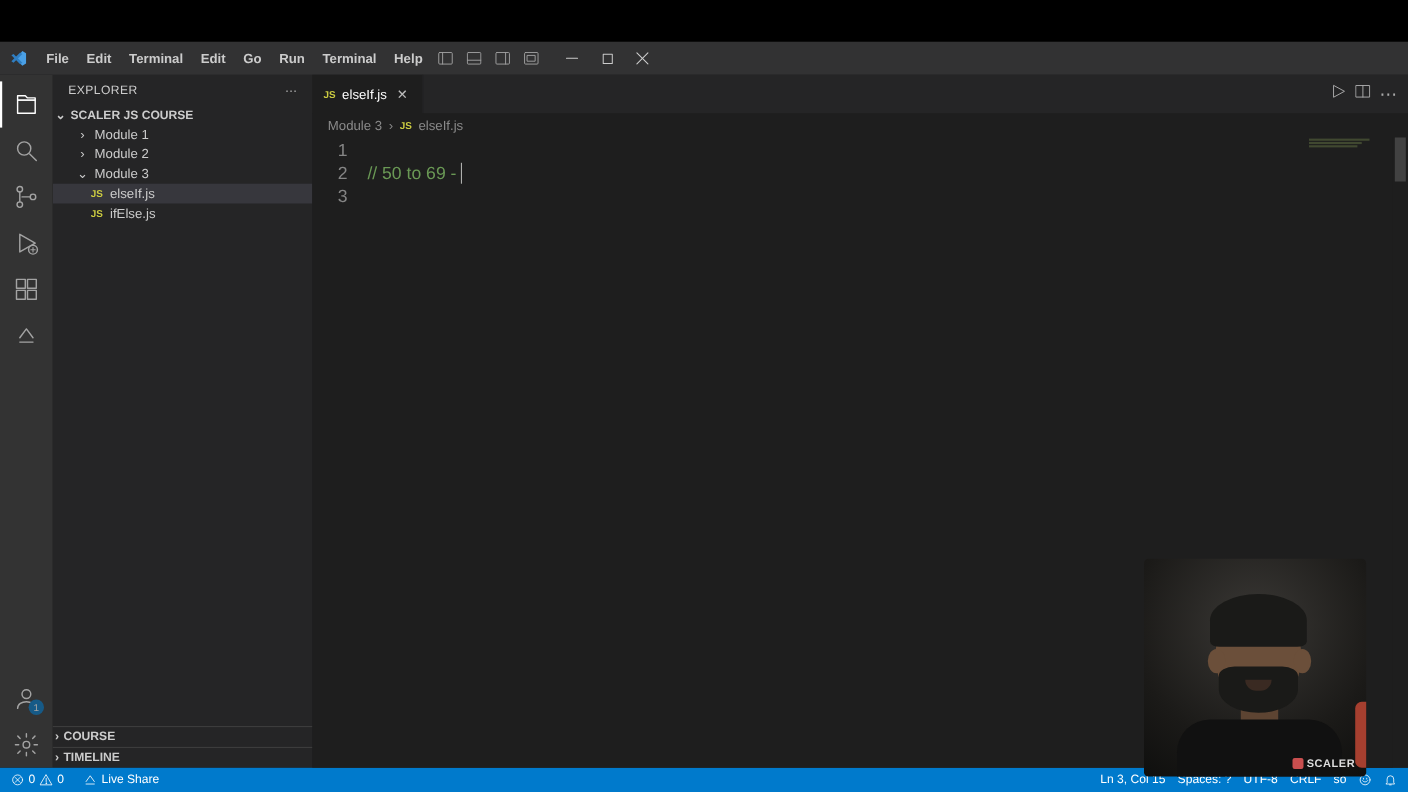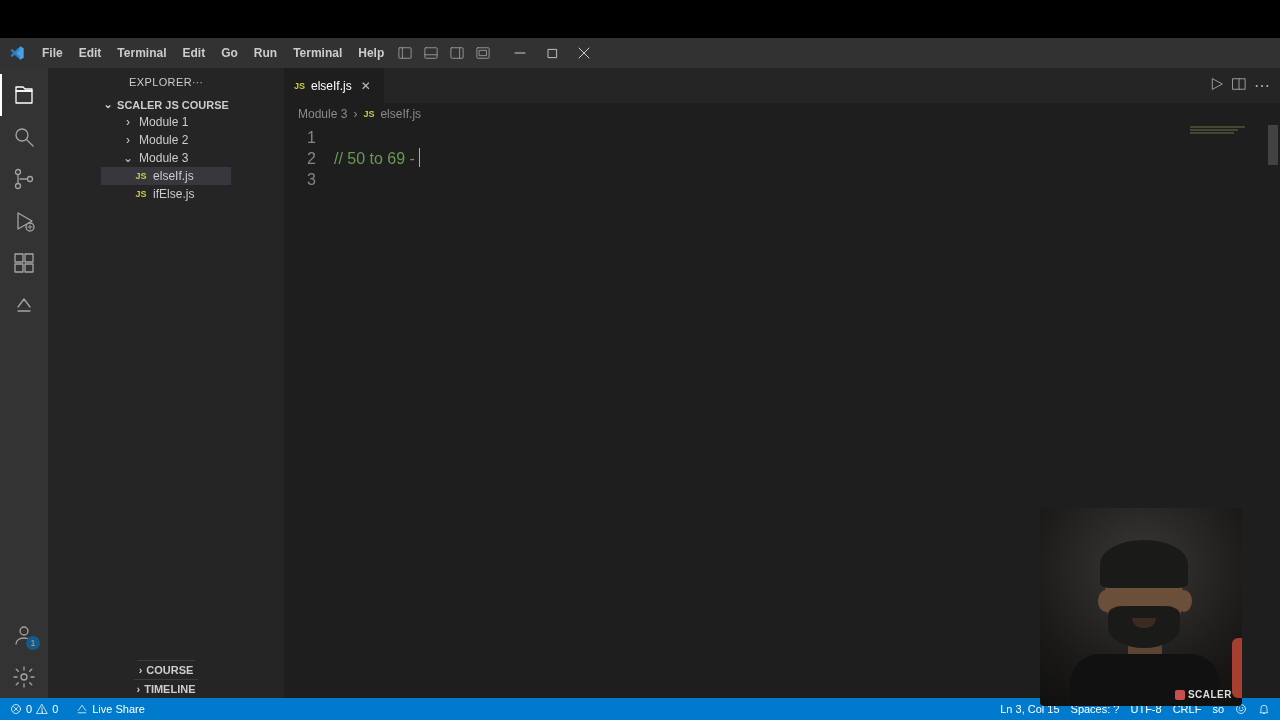--- a/index.html
+++ b/index.html
@@ -18,21 +18,21 @@
 .main { flex: 1; display: flex; overflow: hidden; }
 
 .activitybar { width: 48px; background: #333333; display: flex; flex-direction: column; align-items: center; padding-top: 6px; }
 .activitybar .aitem { width: 48px; height: 42px; display: flex; justify-content: center; align-items: center; opacity: 0.55; cursor: pointer; position: relative; }
 .activitybar .aitem.active { opacity: 1; }
 .activitybar .aitem.active::before { content: ""; position: absolute; left: 0; top: 0; bottom: 0; width: 2px; background: #fff; }
 .activitybar .spacer { flex: 1; }
 .activitybar .aitem svg { width: 24px; height: 24px; stroke: #fff; fill: none; stroke-width: 1.3; }
 .activitybar .badge { position: absolute; bottom: 6px; right: 8px; background: #007acc; color: #fff; border-radius: 8px; font-size: 9px; min-width: 14px; height: 14px; display: flex; align-items: center; justify-content: center; padding: 0 3px; }
 
-.sidebar { width: 236px; background: #252526; color: #ccc; display: flex; flex-direction: column; font-size: 11px; align-items: center; }
+.sidebar { width: 236px; background: #252526; color: #ccc; display: flex; flex-direction: column; font-size: 11px; }
 .sidebar-header { height: 28px; display: flex; align-items: center; padding: 0 14px; justify-content: space-between; }
 .sidebar-header .label { letter-spacing: 0.4px; }
 .sidebar-header .dots { opacity: 0.8; cursor: pointer; }
 .tree { flex: 1; overflow: auto; font-size: 12px; }
 .tree-section { padding: 2px 2px; font-weight: 600; display: flex; align-items: center; gap: 4px; cursor: pointer; font-size: 11px; }
 .tree-item { padding: 2px 0 2px 22px; display: flex; align-items: center; gap: 6px; cursor: pointer; }
 .tree-item.l2 { padding-left: 34px; }
 .tree-item.selected { background: #37373d; }
 .tree .chev { display: inline-block; width: 10px; text-align: center; color: #ccc; }
 .tree .js-icon { color: #cbcb41; font-weight: bold; font-size: 9px; background: rgba(0,0,0,0); width: 12px; height: 12px; display: flex; align-items: center; justify-content: center; border-radius: 2px; }

